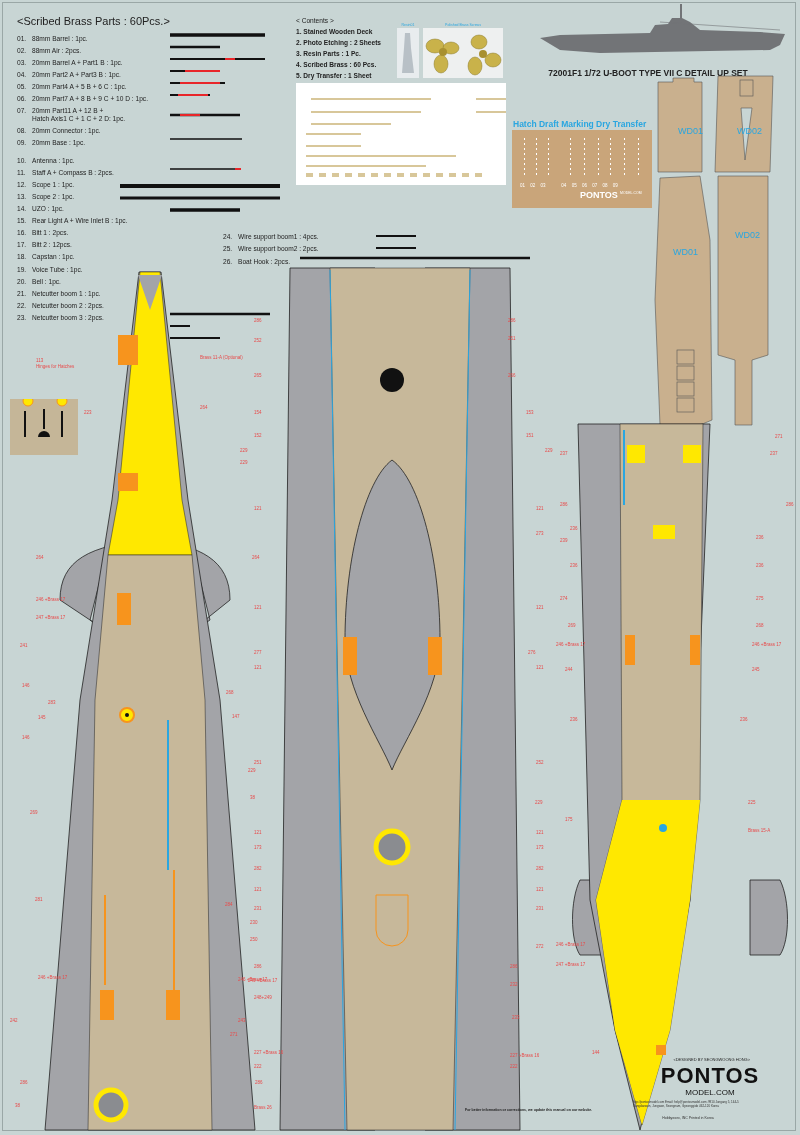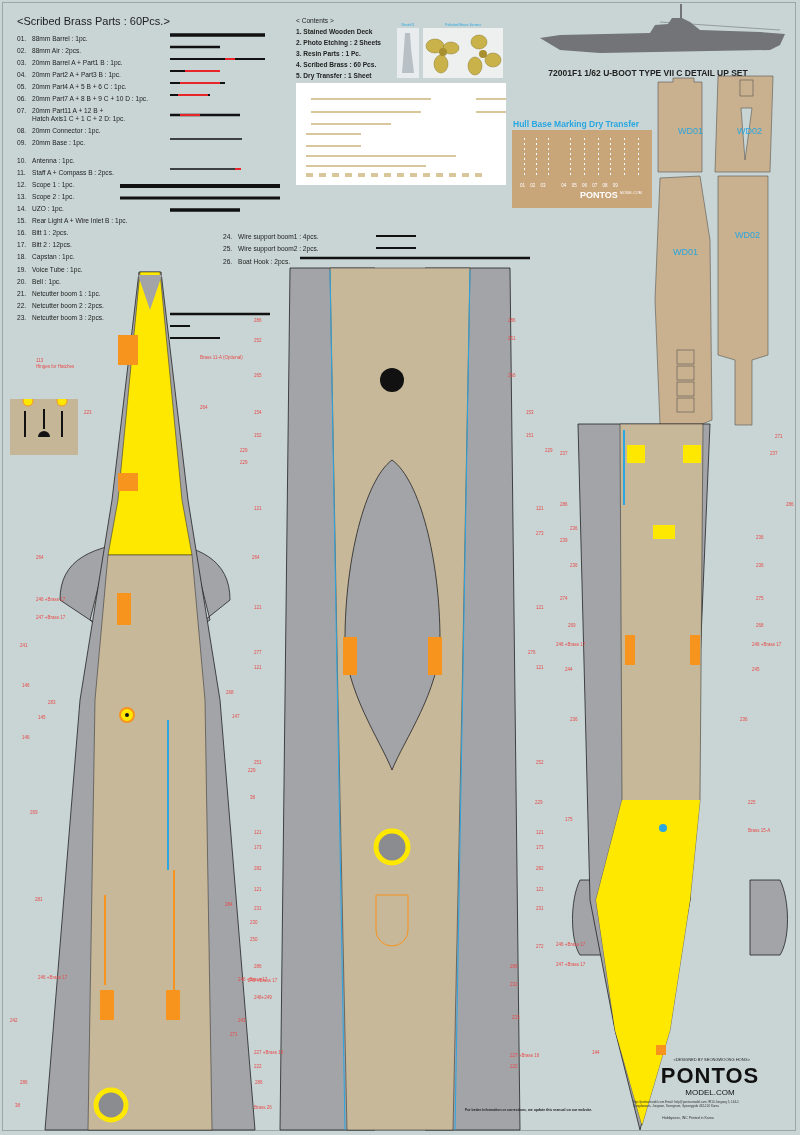--- a/index.html
+++ b/index.html
@@ -118,23 +118,23 @@
       <rect x="153" y="90" width="7" height="4" fill="#d8c79a"></rect>
       <rect x="166" y="90" width="7" height="4" fill="#d8c79a"></rect>
       <rect x="179" y="90" width="7" height="4" fill="#d8c79a"></rect>
     </svg>
 </div>
 
 <svg width="800" height="70">
   <path d="M540,38 L560,35 L650,33 L655,25 L668,24 L672,18 L680,18 L680,4 L682,4 L682,18 L690,22 L700,30 L760,32 L785,34 L780,45 L770,50 L600,53 L560,50 Z" fill="#727477"></path>
   <line x1="660" y1="22" x2="780" y2="30" stroke="#727477" stroke-width="0.6"></line>
 </svg>
-<div class="abs title">72001F1   1/62 U-BOOT TYPE VII C DETAIL UP SET</div>
-
-<div class="abs dry-title">Hull Base Marking Dry Transfer</div>
+<div class="abs title">72001F1   1/72 U-BOOT TYPE VII C DETAIL UP SET</div>
+
+<div class="abs dry-title">Hatch Draft Marking Dry Transfer</div>
 <div class="abs dry-sheet">
   <svg width="140" height="78" id="dry-svg">
       <rect x="12" y="8" width="1" height="2" fill="#fff"></rect>
       <rect x="12" y="13" width="1" height="2" fill="#fff"></rect>
       <rect x="12" y="18" width="1" height="2" fill="#fff"></rect>
       <rect x="12" y="23" width="1" height="2" fill="#fff"></rect>
       <rect x="12" y="28" width="1" height="2" fill="#fff"></rect>
       <rect x="12" y="33" width="1" height="2" fill="#fff"></rect>
       <rect x="12" y="38" width="1" height="2" fill="#fff"></rect>
       <rect x="12" y="43" width="1" height="2" fill="#fff"></rect>

